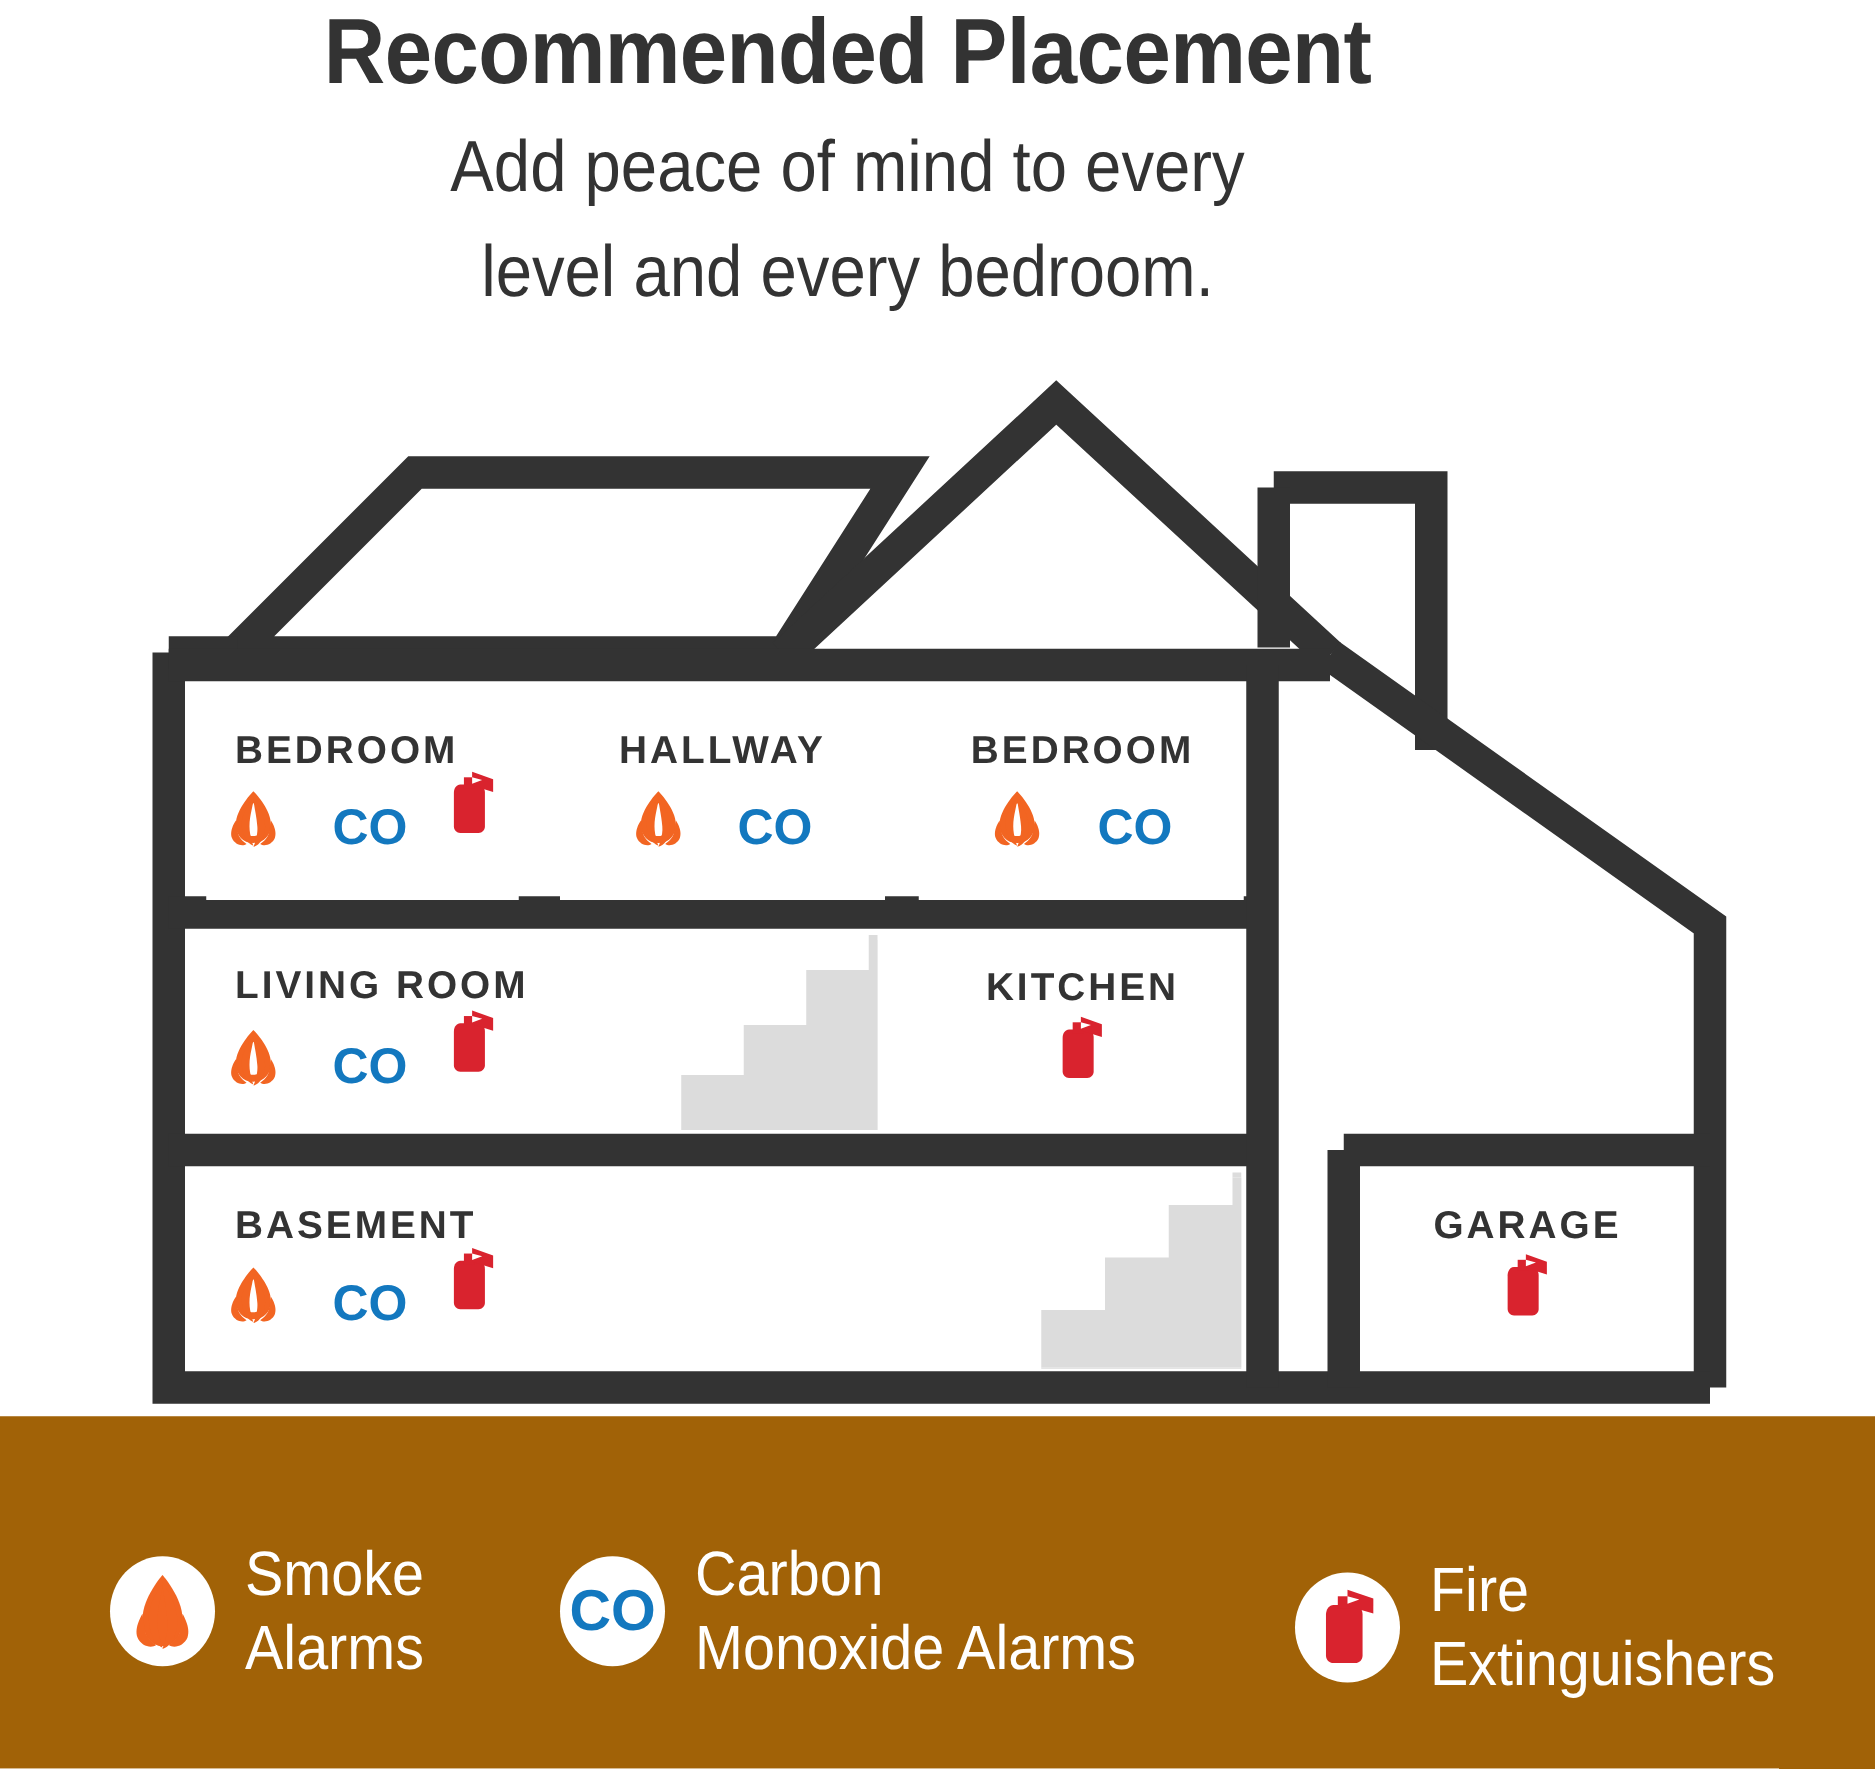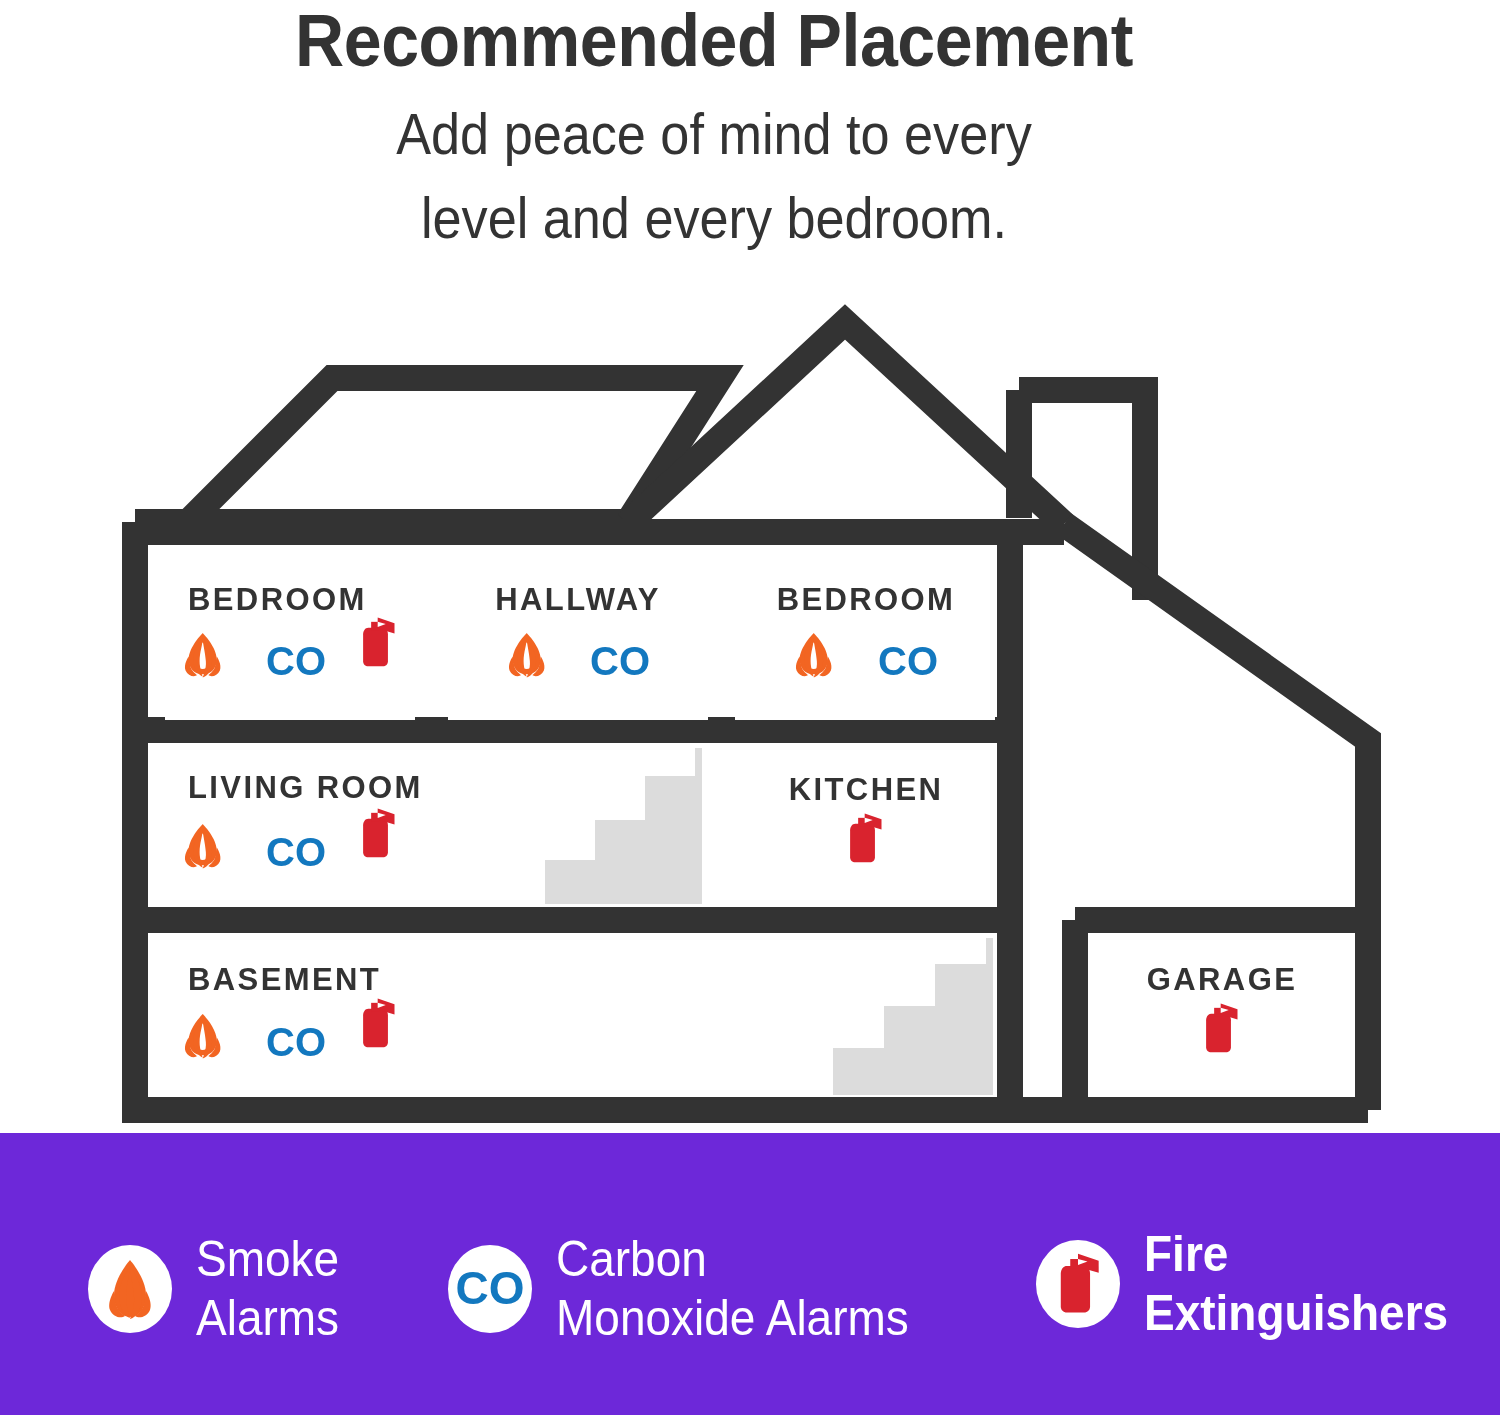--- a/index.html
+++ b/index.html
@@ -17,21 +17,20 @@
   }
 
   
   #header {
     position: absolute;
     left: 0;
     top: 0;
     width: 1356px;
     height: 300px;
     text-align: center;
-    margin-left: 36px;
   }
   #title {
     margin: 0;
     padding-top: 2px;
     font-family: "Liberation Sans Narrow", "Liberation Sans", sans-serif;
     font-size: 74px;
     font-weight: bold;
     color: #333333;
     letter-spacing: -0.5px;
     line-height: 1.05;
@@ -77,21 +76,21 @@
     fill: #1378bf;
   }
 
   
   #legend-bar {
     position: absolute;
     left: 0;
     top: 1133px;
     width: 1500px;
     height: 282px;
-    background: #6d28d9;
+    background: #a16207;
   }
   #legend-inner {
     position: absolute;
     left: 0;
     top: 0;
     width: 1500px;
     height: 282px;
     display: flex;
     align-items: center;
   }
@@ -299,21 +298,21 @@
           <svg width="70" height="50" viewBox="0 0 70 50" xmlns="http://www.w3.org/2000/svg">
             <text class="co-text-legend" x="35" y="40" font-size="46" text-anchor="middle">CO</text>
           </svg>
         </div>
         <div class="legend-text">
           <span class="l1">Carbon</span>
           <span class="l2">Monoxide Alarms</span>
         </div>
       </div>
 
-      <div class="legend-item" style="left:1036px; top:92px;font-weight:bold;">
+      <div class="legend-item" style="left:1036px; top:110px;">
         <div class="legend-icon-circle">
           <svg width="46" height="62" viewBox="0 0 52 72" xmlns="http://www.w3.org/2000/svg">
             <path d="M13 15 L33 15 C37 15 40 19 40 24 L40 62 C40 66 37 69 33 69 L13 69 C9 69 6 66 6 62 L6 24 C6 19 9 15 13 15 Z" fill="#d9232e"></path>
             <rect x="17" y="7" width="12" height="11" fill="#d9232e"></rect>
             <path d="M26 1 L50 9 L50 23 L26 16 Z" fill="#d9232e"></path>
             <path d="M26 7 L37 10 L26 14 Z" fill="#ffffff"></path>
           </svg>
         </div>
         <div class="legend-text">
           <span class="l1">Fire</span>

